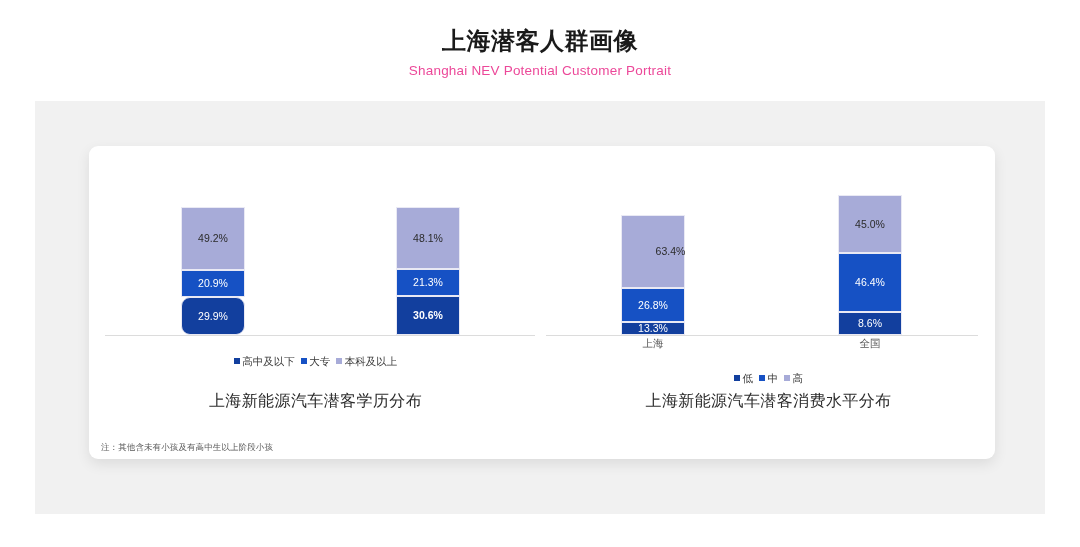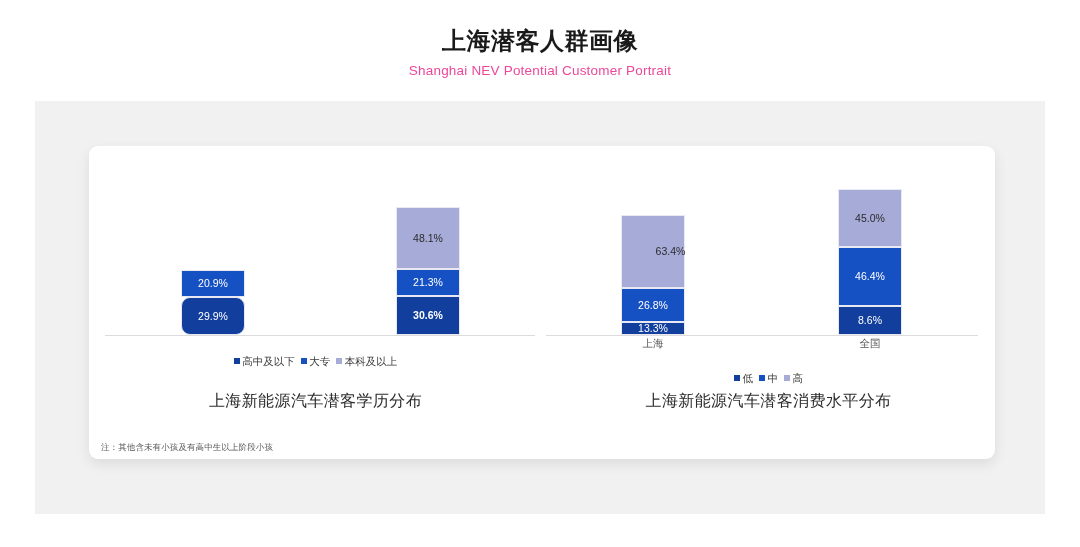--- a/index.html
+++ b/index.html
@@ -186,20 +186,23 @@
 </div>
 
 <div class="backdrop"></div>
 
 <div class="card">
 
   <div class="chart-panel left">
     <div class="plot-area">
       <div class="axis-line"></div>
       <div class="bar" style="left:92px">
+          <div class="seg s-high" style="height: 62.976px;">
+            <span>49.2%</span>
+          </div>
           <div class="seg s-mid" style="height: 26.752px; text-align: center;">
             <span>20.9%</span>
           </div>
           <div class="seg s-low" style="height: 38.272px; border-radius: 9px;">
             <span>29.9%</span>
           </div>
         </div>
       <div class="bar" style="left:307px">
           <div class="seg s-high" style="height: 61.568px;">
             <span>48.1%</span>
@@ -234,21 +237,21 @@
             <span>13.3%</span>
           </div>
         </div>
       <div class="bar" style="left:296px">
           <div class="seg s-high" style="height: 57.6px;">
             <span>45.0%</span>
           </div>
           <div class="seg s-mid" style="height: 59.392px;">
             <span>46.4%</span>
           </div>
-          <div class="seg s-low" style="height: 29px;">
+          <div class="seg s-low" style="height: 23px;">
             <span>8.6%</span>
           </div>
         </div>
     </div>
     <div class="tick-row">
       <div class="tick" style="left:79px">上海</div>
       <div class="tick" style="left:296px">全国</div>
     </div>
     <div class="legend"><span class="legend-item"><span class="swatch" style="background: rgb(18, 63, 158);"></span><span>低</span></span><span class="legend-item"><span class="swatch" style="background: rgb(22, 81, 196);"></span><span>中</span></span><span class="legend-item"><span class="swatch" style="background: rgb(167, 171, 216);"></span><span>高</span></span></div>
     <div class="caption">上海新能源汽车潜客消费水平分布</div>

